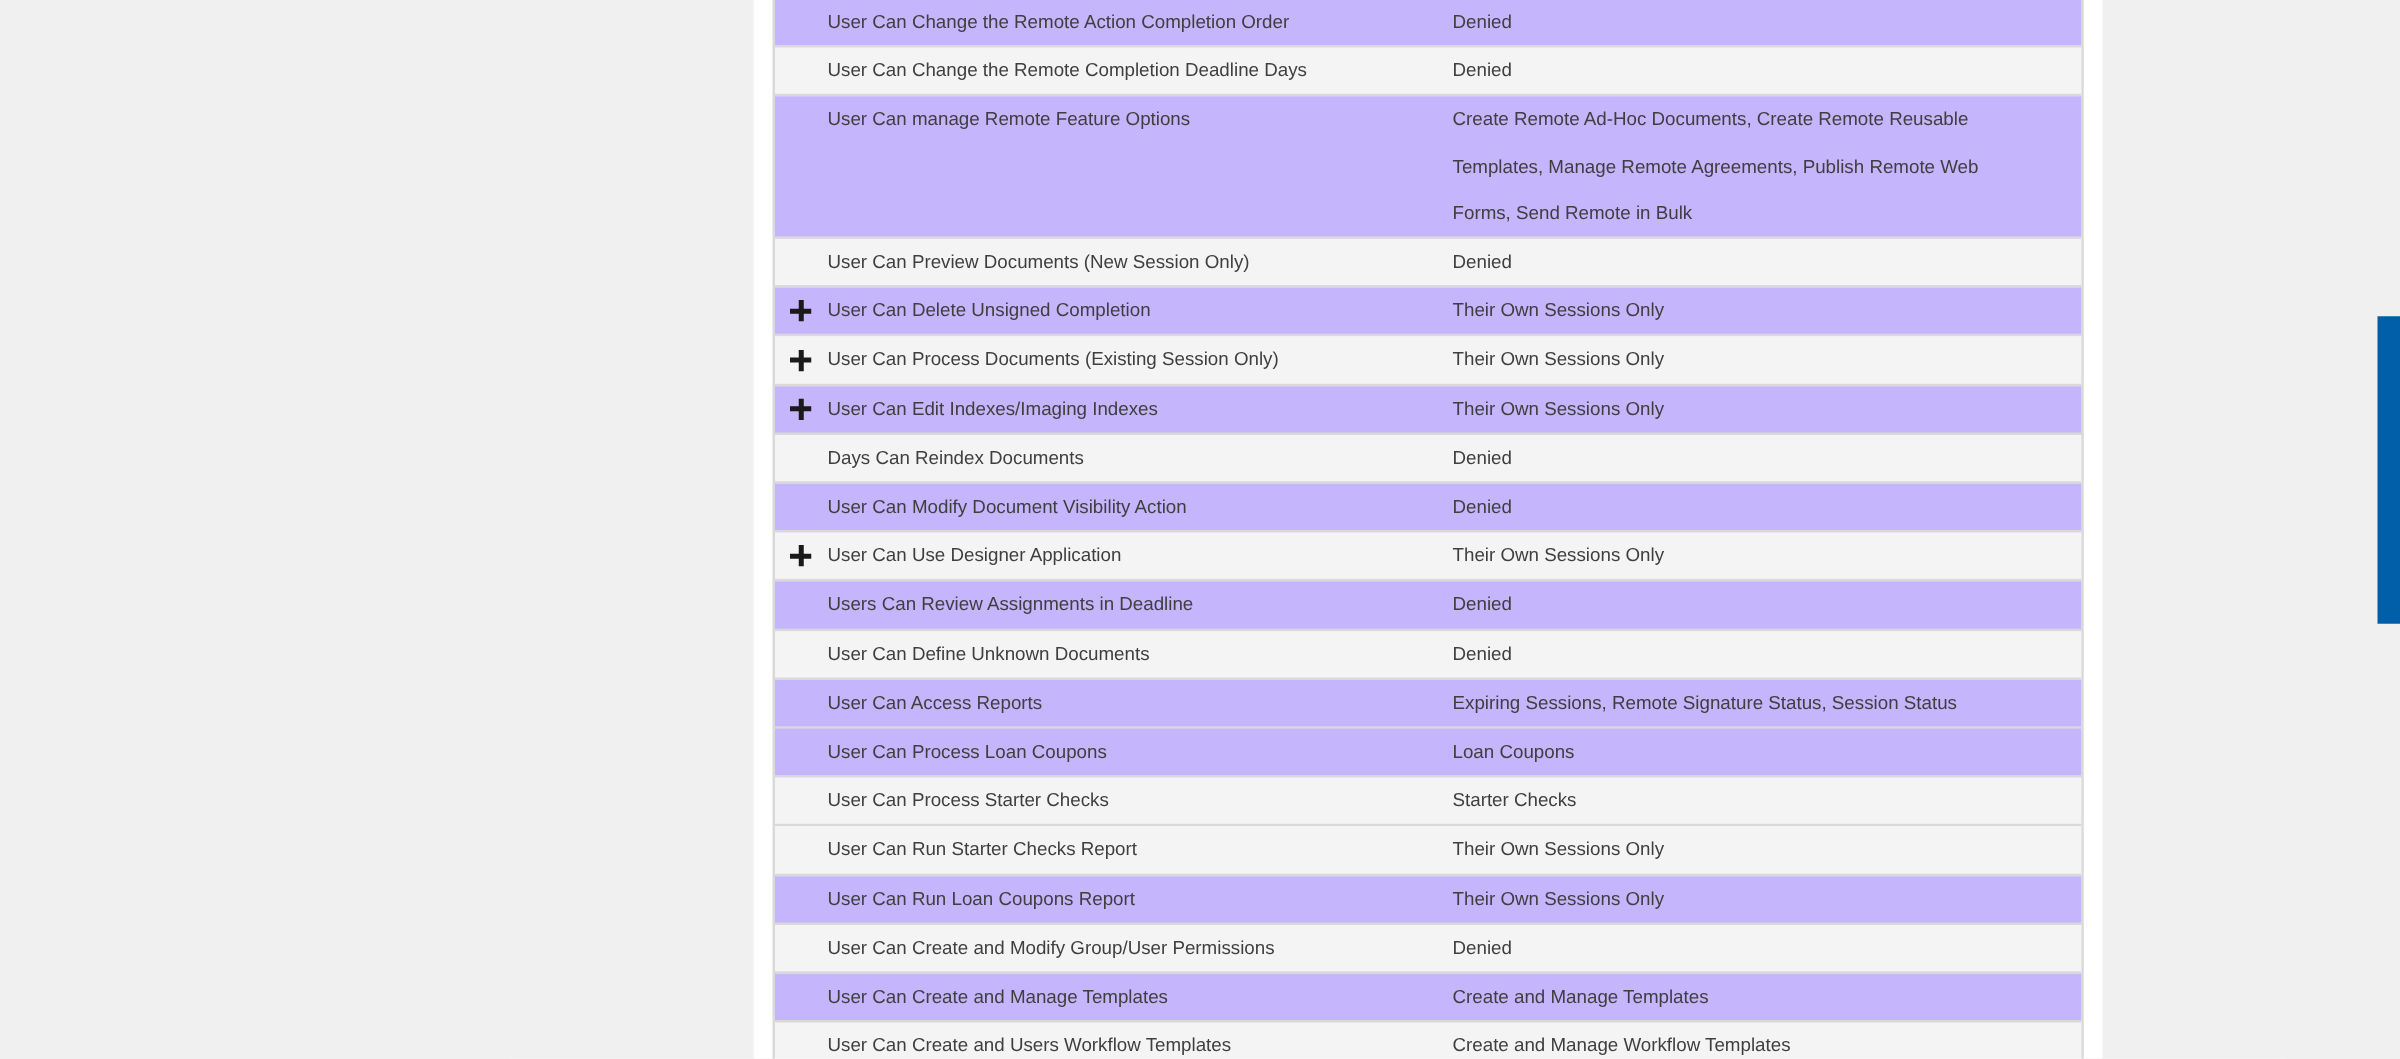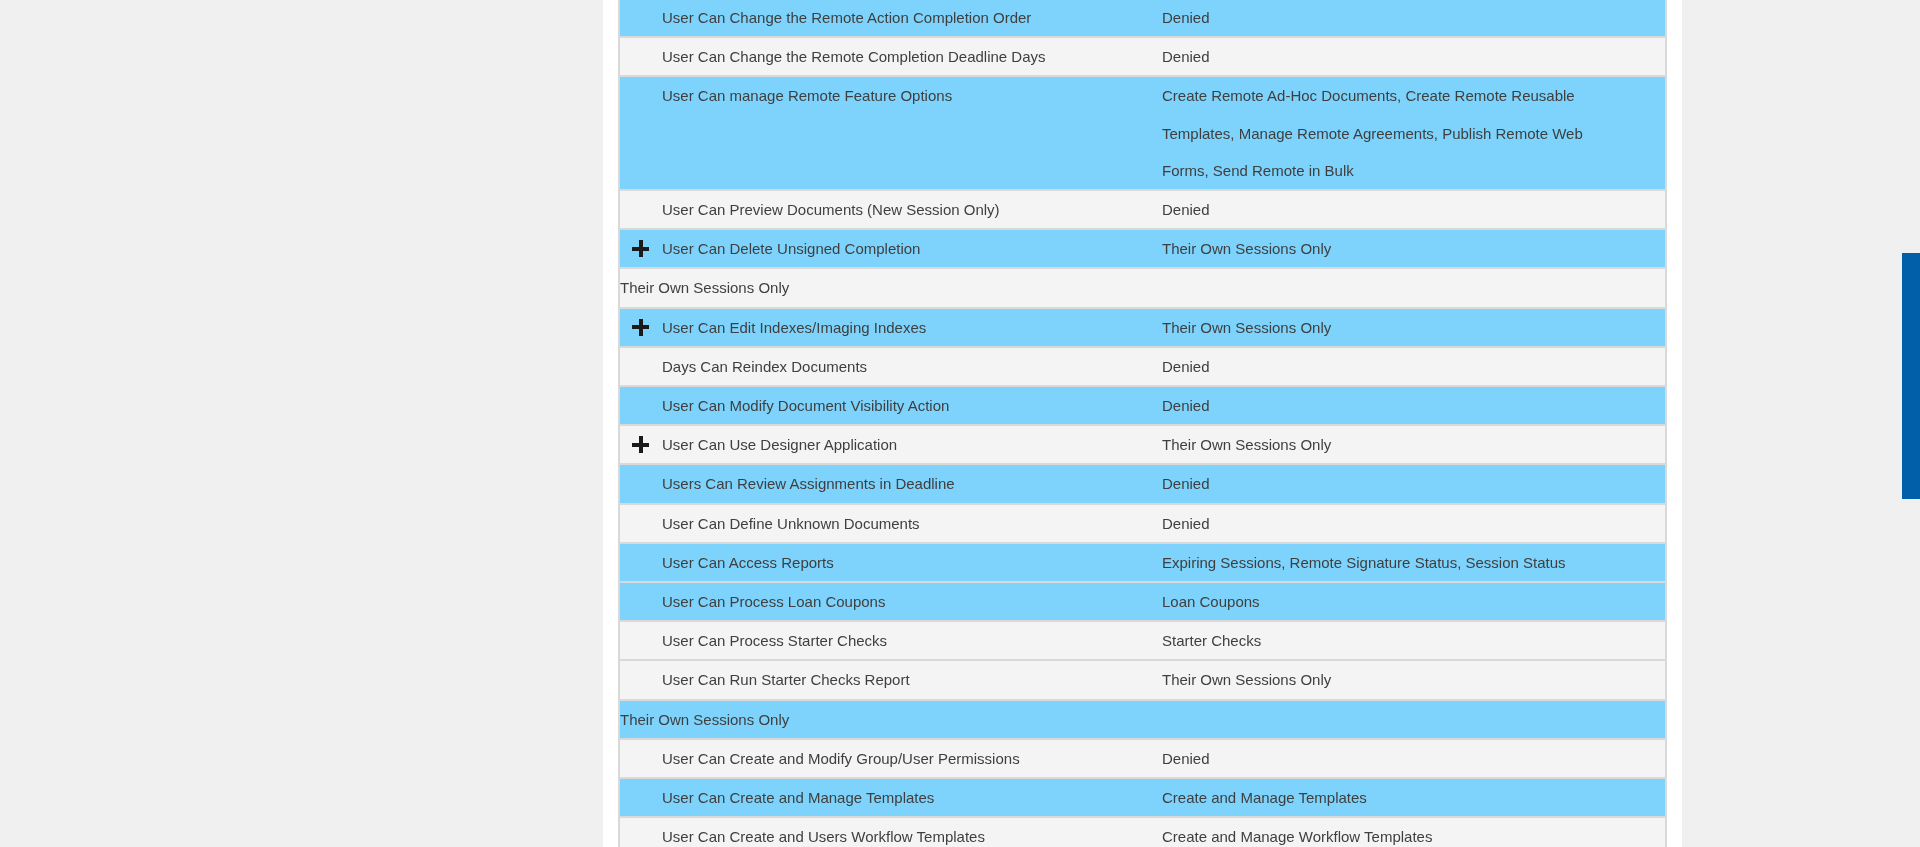--- a/index.html
+++ b/index.html
@@ -31,21 +31,21 @@
     width: 1049px;
     box-sizing: border-box;
     border-left: 2px solid #d9d9d9;
     border-right: 2px solid #d9d9d9;
   }
   .row {
     display: flex;
     align-items: flex-start;
     min-height: 37.2px;
     border-bottom: 2px solid #d9d9d9;
-    background: #7dd3fc;
+    background: #c4b5fd;
   }
   .row.alt {
     background: #f4f4f4;
   }
   .label-cell {
     flex: 0 0 542px;
     width: 542px;
     box-sizing: border-box;
     padding-left: 42px;
     line-height: 37.2px;
@@ -135,20 +135,24 @@
 
   <div class="row">
     <div class="label-cell">
       <span class="plus-icon"></span>
       <span class="label-text">User Can Delete Unsigned Completion</span>
     </div>
     <div class="value-cell">Their Own Sessions Only</div>
   </div>
 
   <div class="row alt">
+    <div class="label-cell">
+      <span class="plus-icon"></span>
+      <span class="label-text">User Can Process Documents (Existing Session Only)</span>
+    </div>
     <div class="value-cell">Their Own Sessions Only</div>
   </div>
 
   <div class="row">
     <div class="label-cell">
       <span class="plus-icon"></span>
       <span class="label-text">User Can Edit Indexes/Imaging Indexes</span>
     </div>
     <div class="value-cell">Their Own Sessions Only</div>
   </div>
@@ -219,20 +223,24 @@
 
   <div class="row alt">
     <div class="label-cell">
       
       <span class="label-text">User Can Run Starter Checks Report</span>
     </div>
     <div class="value-cell">Their Own Sessions Only</div>
   </div>
 
   <div class="row">
+    <div class="label-cell">
+      
+      <span class="label-text">User Can Run Loan Coupons Report</span>
+    </div>
     <div class="value-cell">Their Own Sessions Only</div>
   </div>
 
   <div class="row alt">
     <div class="label-cell">
       
       <span class="label-text">User Can Create and Modify Group/User Permissions</span>
     </div>
     <div class="value-cell">Denied</div>
   </div>

